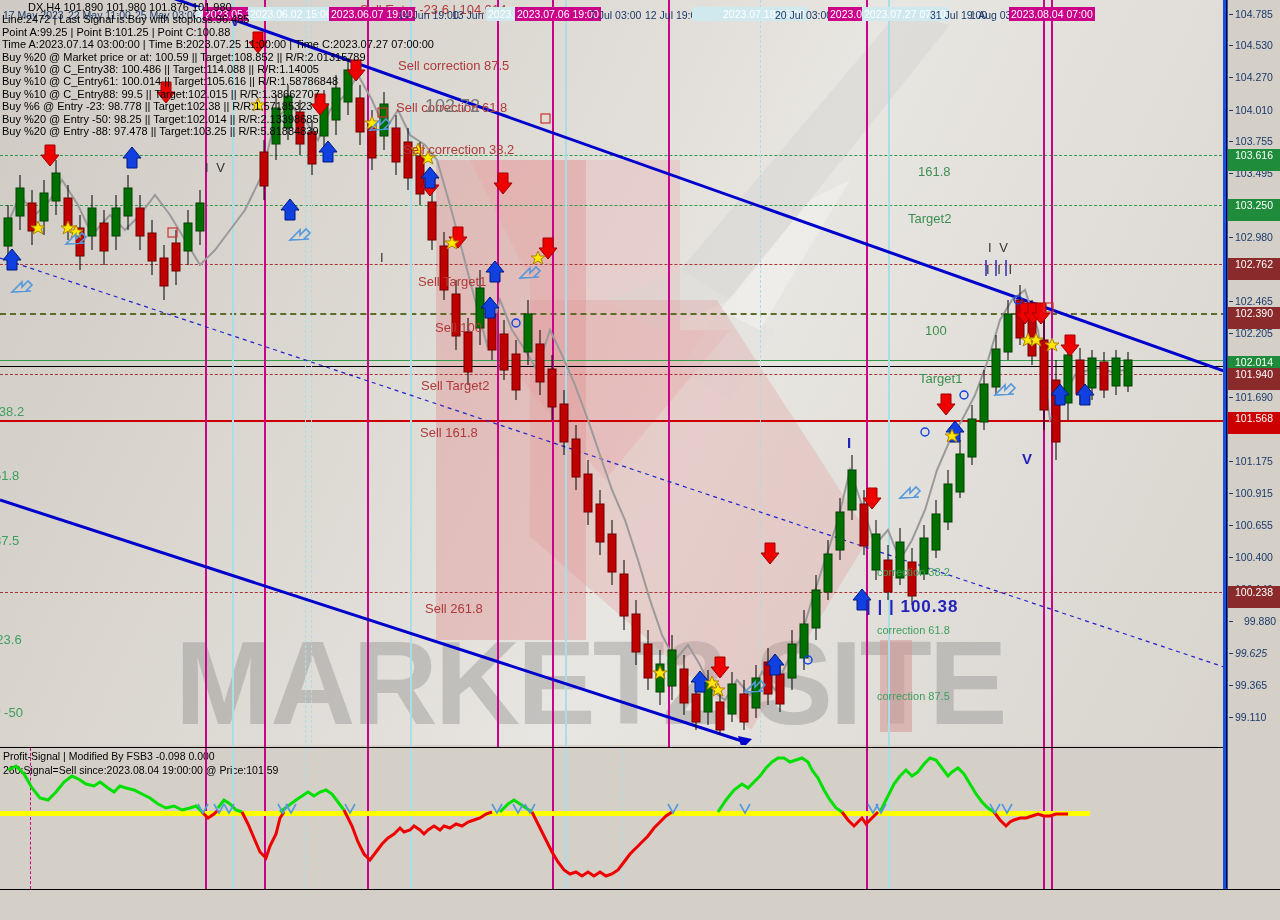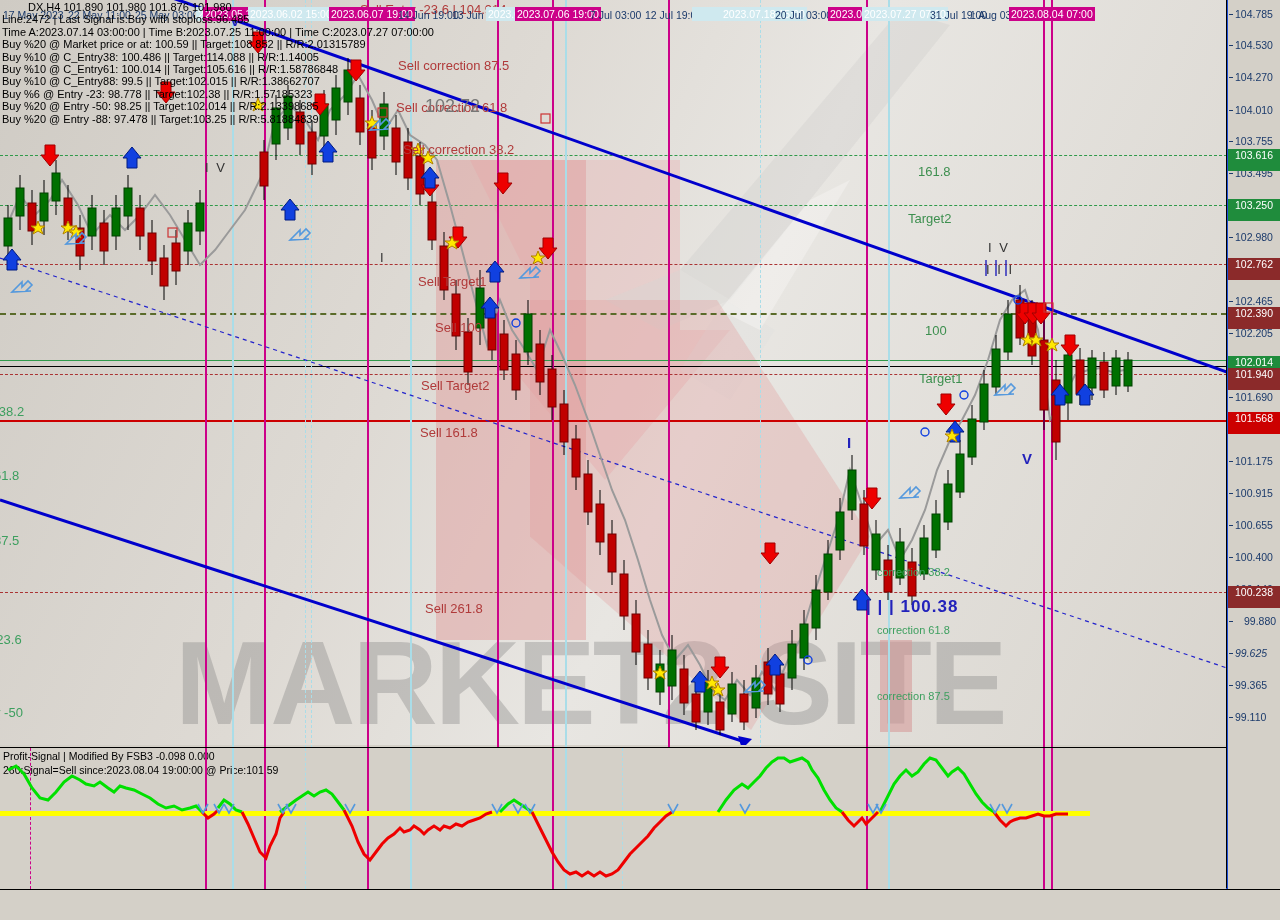--- a/index.html
+++ b/index.html
@@ -4,21 +4,21 @@
 <style>
   html,body{margin:0;padding:0;background:#c8c8c8;}
   body{font-family:"DejaVu Sans",sans-serif;}
   #app{position:relative;width:1280px;height:920px;background:#d4d0c8;overflow:hidden;}
 
   
   .pane{position:absolute;left:0;right:0;}
   #main-pane{top:0;height:745px;background:linear-gradient(115deg,#cfcbc4 0%,#dedad4 35%,#e8e6e2 55%,#d7d3cc 100%);}
   #sub-pane{top:747px;height:141px;background:#d4d0c8;border-top:1px solid #000;border-bottom:1px solid #000;}
   #time-axis{top:889px;height:31px;background:#d4d0c8;}
-  #price-axis{position:absolute;top:0;right:0;width:52px;height:889px;background:#d4d0c8;border-left:2px solid #1d4ed8;}
+  #price-axis{position:absolute;top:0;right:0;width:52px;height:889px;background:#d4d0c8;border-left:5px solid #1d4ed8;}
   #plot-border{position:absolute;left:0;top:0;width:1227px;height:888px;border-right:1px solid #000;box-sizing:border-box;pointer-events:none;}
 
   
   #watermark{position:absolute;left:175px;top:615px;font-size:118px;font-weight:bold;
     color:rgba(120,120,120,.33);letter-spacing:-3px;font-family:"Liberation Sans",sans-serif;
     white-space:nowrap;user-select:none;}
   #wm-bar{position:absolute;left:880px;top:640px;width:32px;height:92px;background:rgba(214,150,150,.55);}
 
   
   #big-arrow{position:absolute;left:430px;top:0px;width:560px;height:640px;opacity:.55;}
@@ -439,20 +439,21 @@
         <rect x="378" y="108" width="9" height="9"></rect>
           <rect x="541" y="114" width="9" height="9"></rect>
         <rect x="168" y="228" width="9" height="9"></rect>
           <rect x="1044" y="303" width="9" height="9"></rect>
       </g>
     </svg>
 
     <div id="header">
       <div class="hl first" id="sym-line">DX,H4  101.890 101.980 101.876 101.980</div>
       <div class="hl">Line:2472 | Last Signal is:Buy with stoploss:96.485</div>
+      <div class="hl">Point A:99.25 |  Point B:101.25 |  Point C:100.88</div>
       <div class="hl">Time A:2023.07.14 03:00:00 | Time B:2023.07.25 11:00:00 | Time C:2023.07.27 07:00:00</div>
       <div class="hl">Buy %20 @ Market price or at: 100.59 || Target:108.852 || R/R:2.01315789</div>
       <div class="hl">Buy %10 @ C_Entry38: 100.486 || Target:114.088 || R/R:1.14005</div>
       <div class="hl">Buy %10 @ C_Entry61: 100.014 || Target:105.616 || R/R:1.58786848</div>
       <div class="hl">Buy %10 @ C_Entry88: 99.5 || Target:102.015 || R/R:1.38662707</div>
       <div class="hl">Buy %6 @ Entry -23: 98.778 || Target:102.38 || R/R:1.57185323</div>
       <div class="hl">Buy %20 @ Entry -50: 98.25 || Target:102.014 || R/R:2.13398685</div>
       <div class="hl">Buy %20 @ Entry -88: 97.478 || Target:103.25 || R/R:5.81884839</div>
     </div>
 

